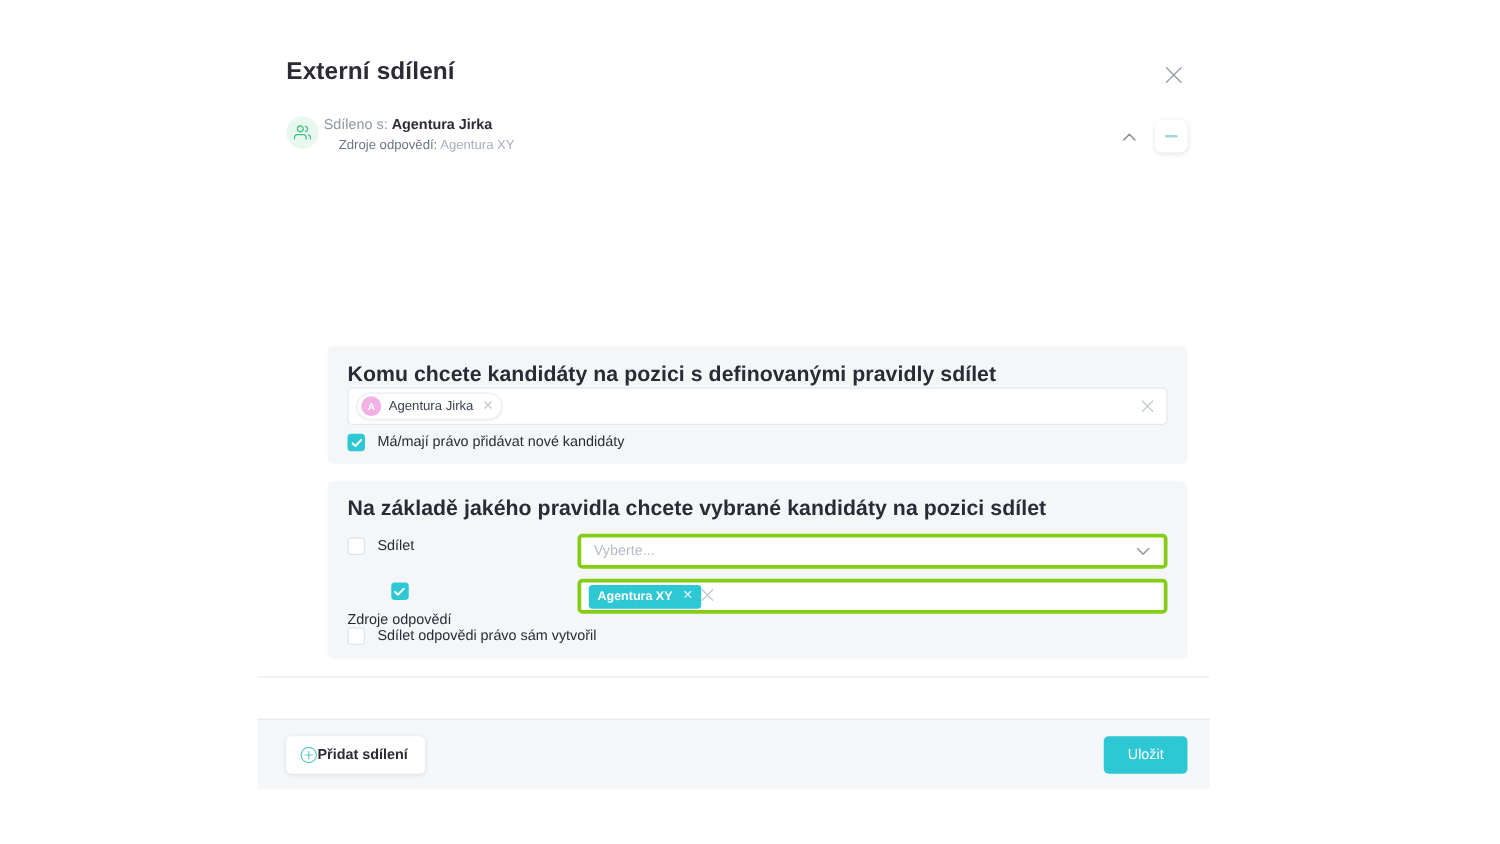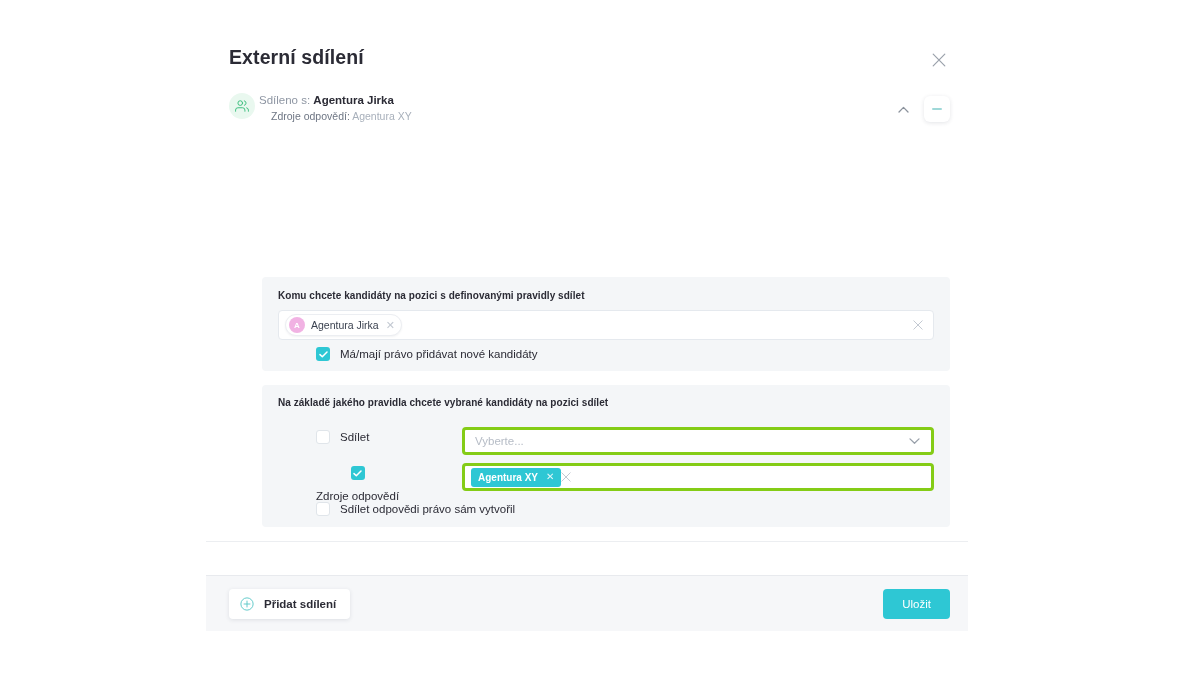--- a/index.html
+++ b/index.html
@@ -141,21 +141,21 @@
     width: 688px;
     background: #f4f6f8;
     border-radius: 4px;
   }
   .panel-a { top: 140px; height: 94px; }
   .panel-b { top: 248px; height: 142px; }
 
   .panel-label {
     position: absolute;
     left: 16px;
-    font-size: 10px;
+    font-size: 17px;
     font-weight: 700;
     color: #2b2b35;
     letter-spacing: 0.05px;
     white-space: nowrap;
   }
   .panel-a .panel-label { top: 13px; }
   .panel-b .panel-label { top: 12px; }
 
   
   .token-input {
@@ -219,21 +219,20 @@
     line-height: 1;
     margin-left: 1px;
   }
 
   
   .cbrow {
     position: absolute;
     display: flex;
     align-items: center;
     gap: 10px;
-    margin-left: 38px;
   }
   .cb {
     width: 14px;
     height: 14px;
     border-radius: 3px;
     flex: 0 0 auto;
     display: flex;
     align-items: center;
     justify-content: center;
     cursor: pointer;
@@ -324,21 +323,20 @@
     border-top: 1px solid #e8eaee;
     display: flex;
     align-items: center;
     justify-content: space-between;
     padding: 0 18px 0 23px;
   }
 
   .btn-add {
     display: inline-flex;
     align-items: center;
-    gap: 10px;
     height: 30px;
     padding: 0 14px 0 11px;
     background: #ffffff;
     border-radius: 4px;
     box-shadow: 0 1px 4px rgba(40,50,70,0.12);
     cursor: pointer;
   }
   .btn-add .btn-label {
     font-size: 11.5px;
     font-weight: 600;

